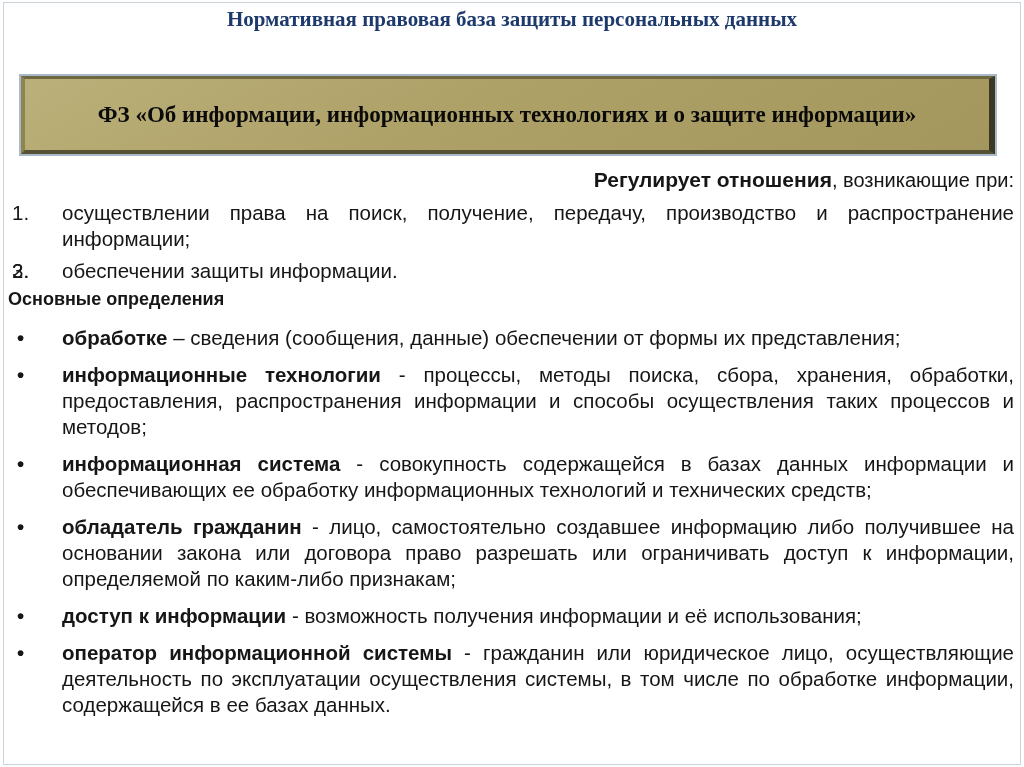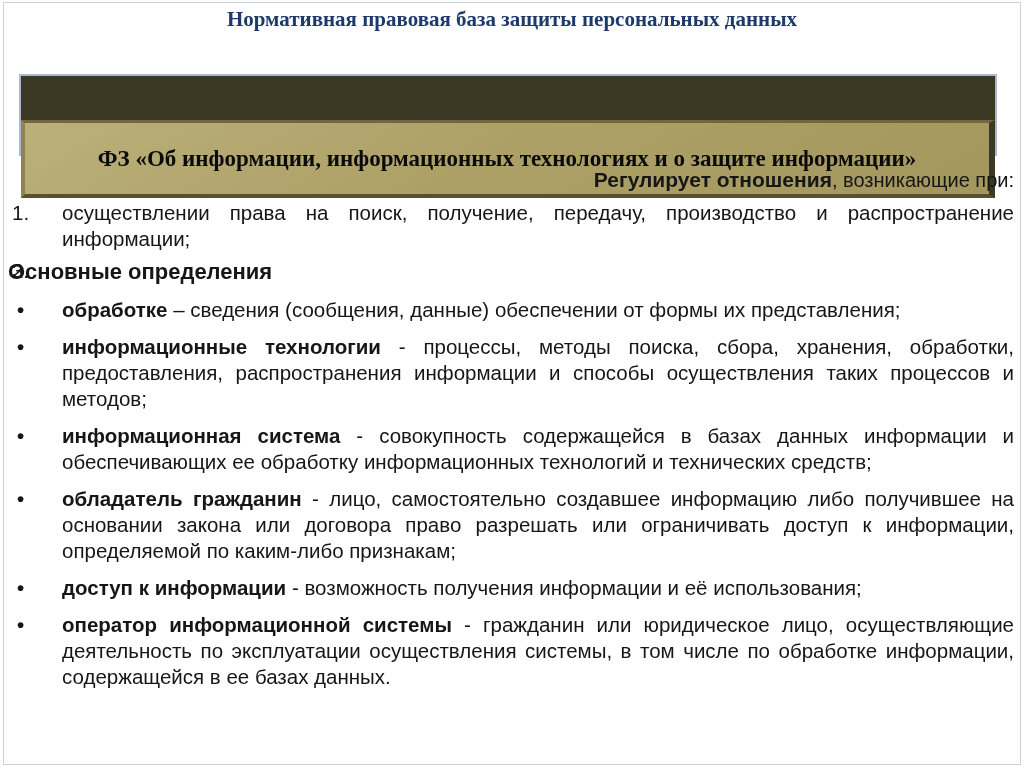--- a/index.html
+++ b/index.html
@@ -32,21 +32,21 @@
     border: 2px solid #a8bac9;
     background: #3b3823;
   }
   .banner-inner {
     width: 100%; height: 100%;
     box-sizing: border-box;
     border-style: solid;
     border-width: 3px 6px 4px 4px;
     border-color: #6e673f #3b3823 #565132 #8d844f;
     background: linear-gradient(150deg, #bcb07a 0%, #ada168 45%, #a3975e 100%);
-    display: flex; align-items: center; justify-content: center; margin-top: 44px;
+    display: flex; align-items: center; justify-content: center;
   }
   .banner-text {
     font-family: "Liberation Serif", serif;
     font-weight: bold;
     font-size: 23px;
     line-height: 29px;
     text-align: center;
     color: #0a0a0a;
     padding: 0 60px;
   }
@@ -68,21 +68,21 @@
     color: #161616;
   }
   .numbered .list-item { margin-bottom: 6px; }
   .numbered .list-item:last-child { margin-bottom: 2px; }
   .marker {
     position: absolute; left: 4px; top: 0;
     text-align: left;
   }
   .definitions-heading {
     font-weight: bold;
-    font-size: 22px;
+    font-size: 18px;
     line-height: 27px;
     margin: 0 0 12px 0;
     color: #161616;
   }
   .definitions .list-item { margin-bottom: 11px; }
   .definitions .list-item:last-child { margin-bottom: 0; }
   .definitions .marker { left: 9px; font-weight: bold; }
   .term { font-weight: bold; }
 </style>
 </head>
@@ -103,21 +103,21 @@
   <div class="intro"><span class="lead">Регулирует отношения</span><span>, возникающие при:</span></div>
 
   <div class="numbered">
     <div class="list-item">
       <span class="marker">1.</span><span>осуществлении права на поиск, получение, передачу, производство и распространение информации;</span>
     </div>
     <div class="list-item">
       <span class="marker">2.</span>
     </div>
     <div class="list-item">
-      <span class="marker">3.</span>
+      <span class="marker">3.</span><span>обеспечении защиты информации.</span>
     </div>
   </div>
 
   <div class="definitions-heading">Основные определения</div>
 
   <div class="definitions">
 
     <div class="list-item">
       <span class="marker">•</span><span class="term">обработке</span><span> – </span><span>сведения (сообщения, данные) обеспечении от формы их представления;</span>
     </div>

